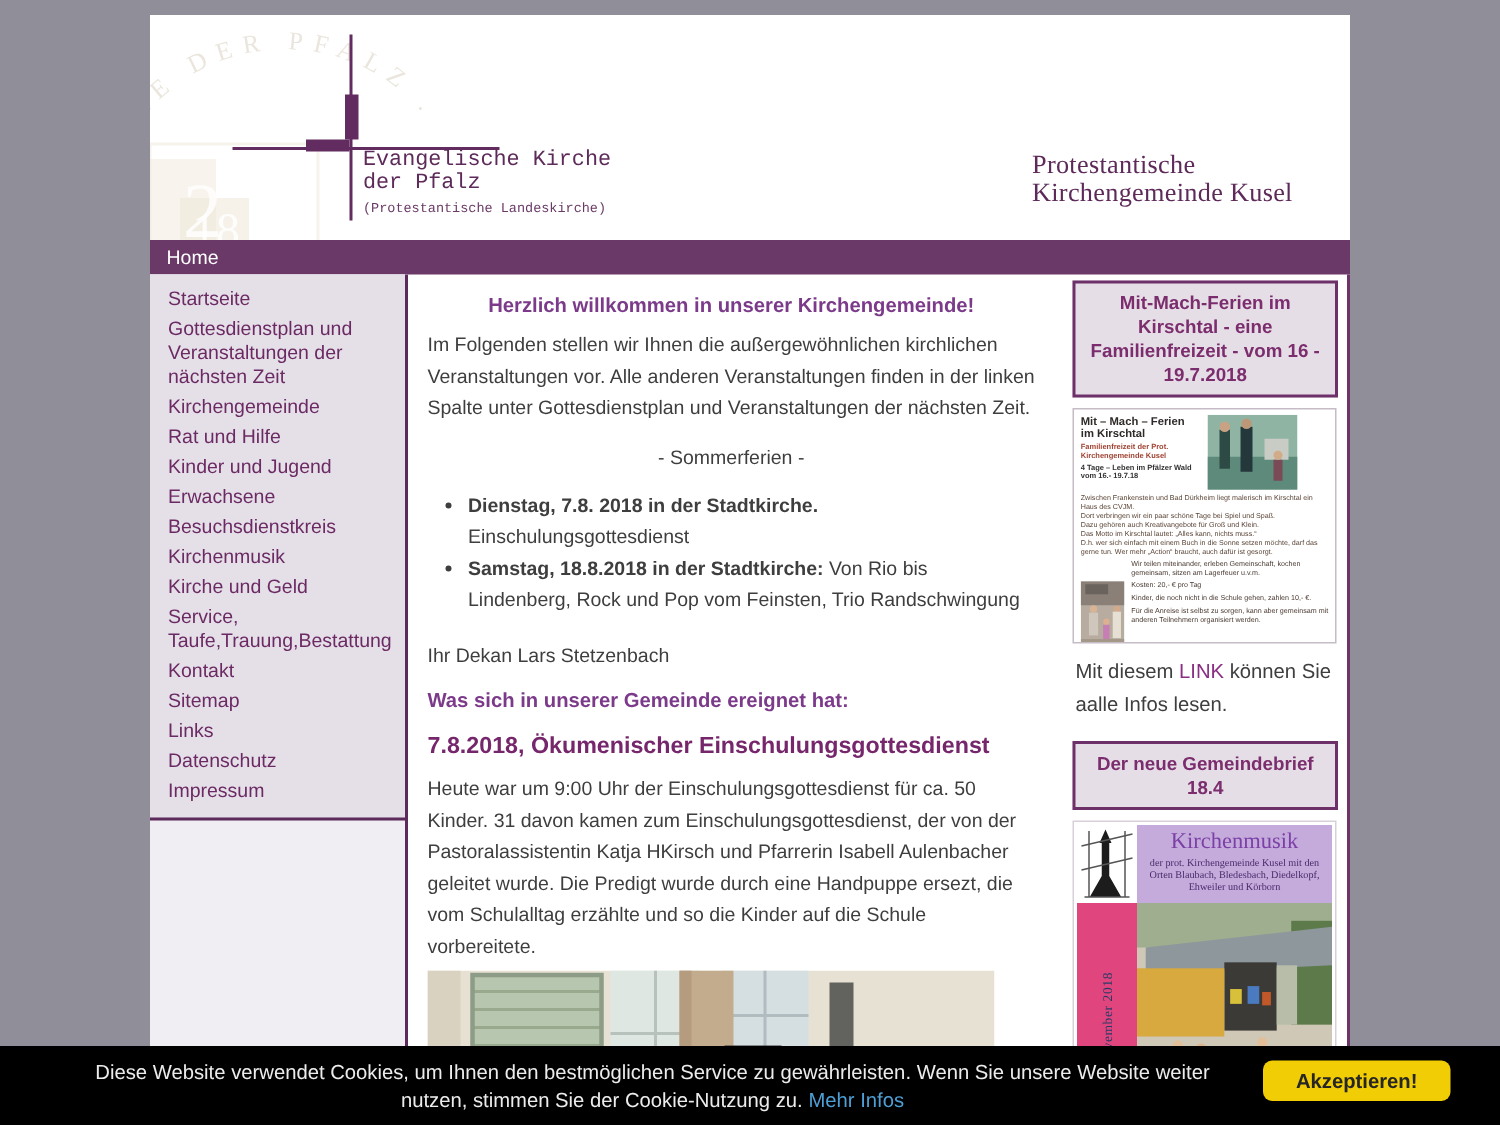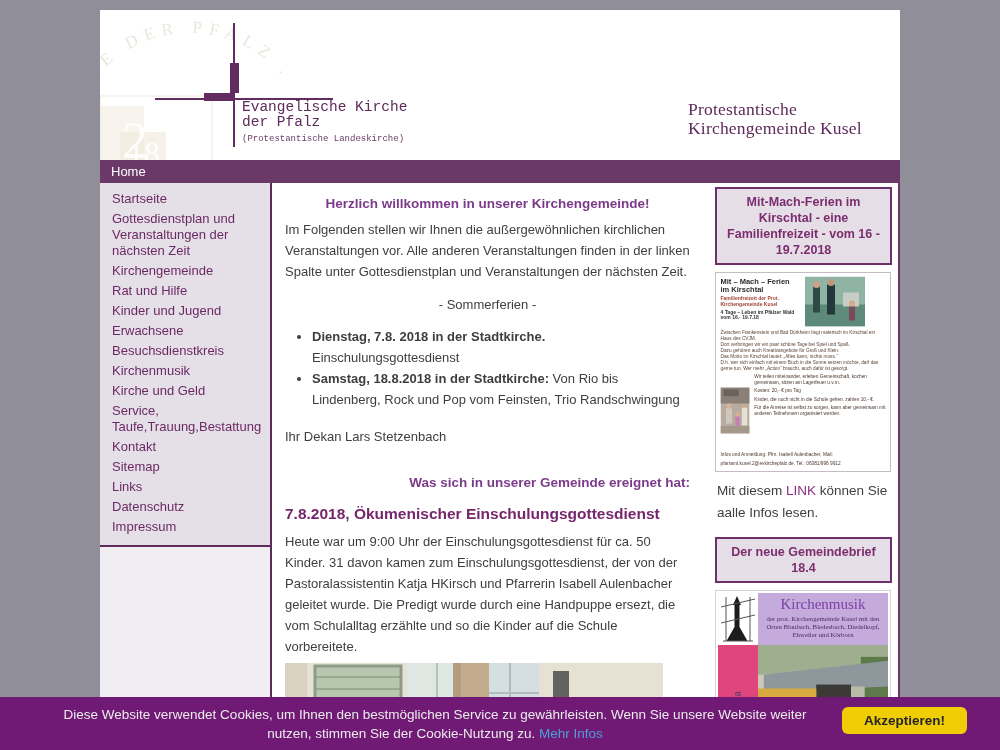--- a/index.html
+++ b/index.html
@@ -32,28 +32,28 @@
   .menu li a { display:block; color:#6b2a63; font-size:13px; font-weight:normal; line-height:16px; padding:2px 23px 2px 12px; text-decoration:none; cursor:pointer; }
 
   main { flex:1; padding:0 20px 0 13px; }
   .welcome { margin-top:13px; font-size:13.5px; color:#7c3b8a; text-align:center; font-weight:bold; }
   .body-p { margin-top:8px; font-size:13px; line-height:21px; color:#3e3e3e; }
   .center-p { margin-top:15px; font-size:13px; color:#3e3e3e; text-align:center; }
   ul.events { margin:14px 0 0; padding-left:27px; }
   ul.events li { font-size:13px; line-height:21px; color:#3e3e3e; }
   ul.events b { color:#3e3e3e; }
   .dekan { margin-top:16px; }
-  .section-heading { margin-top:28px; font-size:13.5px; color:#7c3b8a; text-align:right; font-weight:bold; }
+  .section-heading { margin-top:12px; font-size:13.5px; color:#7c3b8a; text-align:left; font-weight:bold; }
   .article-heading { margin-top:15px; font-size:15.5px; color:#76276b; font-weight:bold; }
   .church-photo { display:block; margin-top:6px; width:378px; height:220px; }
 
   
   .rightcol { width:190px; flex:none; padding:4px 6px 0 5px; border-right:2px solid #6d3468; }
   .side-box { border:2px solid #6d3068; background:#e6dee7; color:#7b2d6d; font-size:12.5px; font-weight:bold; text-align:center; line-height:16px; padding:5px 4px; }
-  .flyer { margin-top:7px; width:176px; height:200px; border:1px solid #c6bcc6; background:#fff; overflow:hidden; }
+  .flyer { margin-top:7px; width:176px; height:157px; border:1px solid #c6bcc6; background:#fff; overflow:hidden; }
   .flyer-inner { width:352px; transform:scale(.5); transform-origin:0 0; padding:7px 9px; }
   .fl-head { display:flex; gap:9px; }
   .fl-title { font-size:15px; font-weight:bold; color:#2e2a28; width:160px; line-height:17px; }
   .fl-sub { margin-top:4px; font-size:10px; font-weight:bold; color:#a04434; width:160px; line-height:11px; }
   .fl-dates { margin-top:5px; font-size:10px; font-weight:bold; color:#333; width:160px; line-height:11px; }
   .fl-p1 { margin-top:6px; }
   .fl-p1 div { font-size:9.5px; line-height:12px; color:#5c4638; }
   .fl-mid { display:flex; gap:9px; margin-top:3px; }
   .fl-p2 div { font-size:9.5px; line-height:12px; color:#4a3a32; margin-bottom:5px; }
   .fl-foot { margin-top:6px; }
@@ -66,21 +66,21 @@
   .cover-logo { position:absolute; left:2px; top:2px; width:40px; height:52px; background:#fff; }
   .cover-band { position:absolute; left:42px; top:2px; right:2px; height:52px; background:#c4abdc; text-align:center; padding-top:3px; }
   .cover-title { font-family:"Liberation Serif", serif; font-size:15px; color:#7b3fa5; }
   .cover-sub { font-family:"Liberation Serif", serif; font-size:6.8px; line-height:8px; color:#4a2a6a; margin-top:2px; padding:0 5px; }
   .cover-stripe { position:absolute; left:2px; top:54px; width:40px; bottom:0; background:#e0457e; display:flex; align-items:flex-end; justify-content:center; padding-bottom:4px; }
   .cover-stripe span { writing-mode:vertical-rl; transform:rotate(180deg); font-family:"Liberation Serif", serif; font-size:9px; color:#2a3a66; letter-spacing:.4px; }
   .cover-photo { position:absolute; left:42px; top:54px; right:2px; bottom:0; }
   .cover-photo svg { width:100%; height:100%; display:block; }
 
   
-  .cookie-banner { position:fixed; left:0; bottom:0; width:1000px; height:53px; background:#701a75; z-index:50; }
+  .cookie-banner { position:fixed; left:0; bottom:0; width:1000px; height:53px; background:#000000; z-index:50; }
   .cookie-text { position:absolute; left:40px; right:170px; top:8px; text-align:center; font-size:13.5px; line-height:19px; color:#ececec; }
   .cookie-link { color:#4d9fd6; text-decoration:none; cursor:pointer; }
   .accept-btn { position:absolute; right:33px; top:10px; background:#f0cd05; color:#262626; border:none; border-radius:6px; font-family:"Liberation Sans", sans-serif; font-size:13.5px; font-weight:bold; padding:6px 22px; cursor:pointer; }
 </style>
 </head>
 <body>
 
 <div class="page">
 
   <header>

